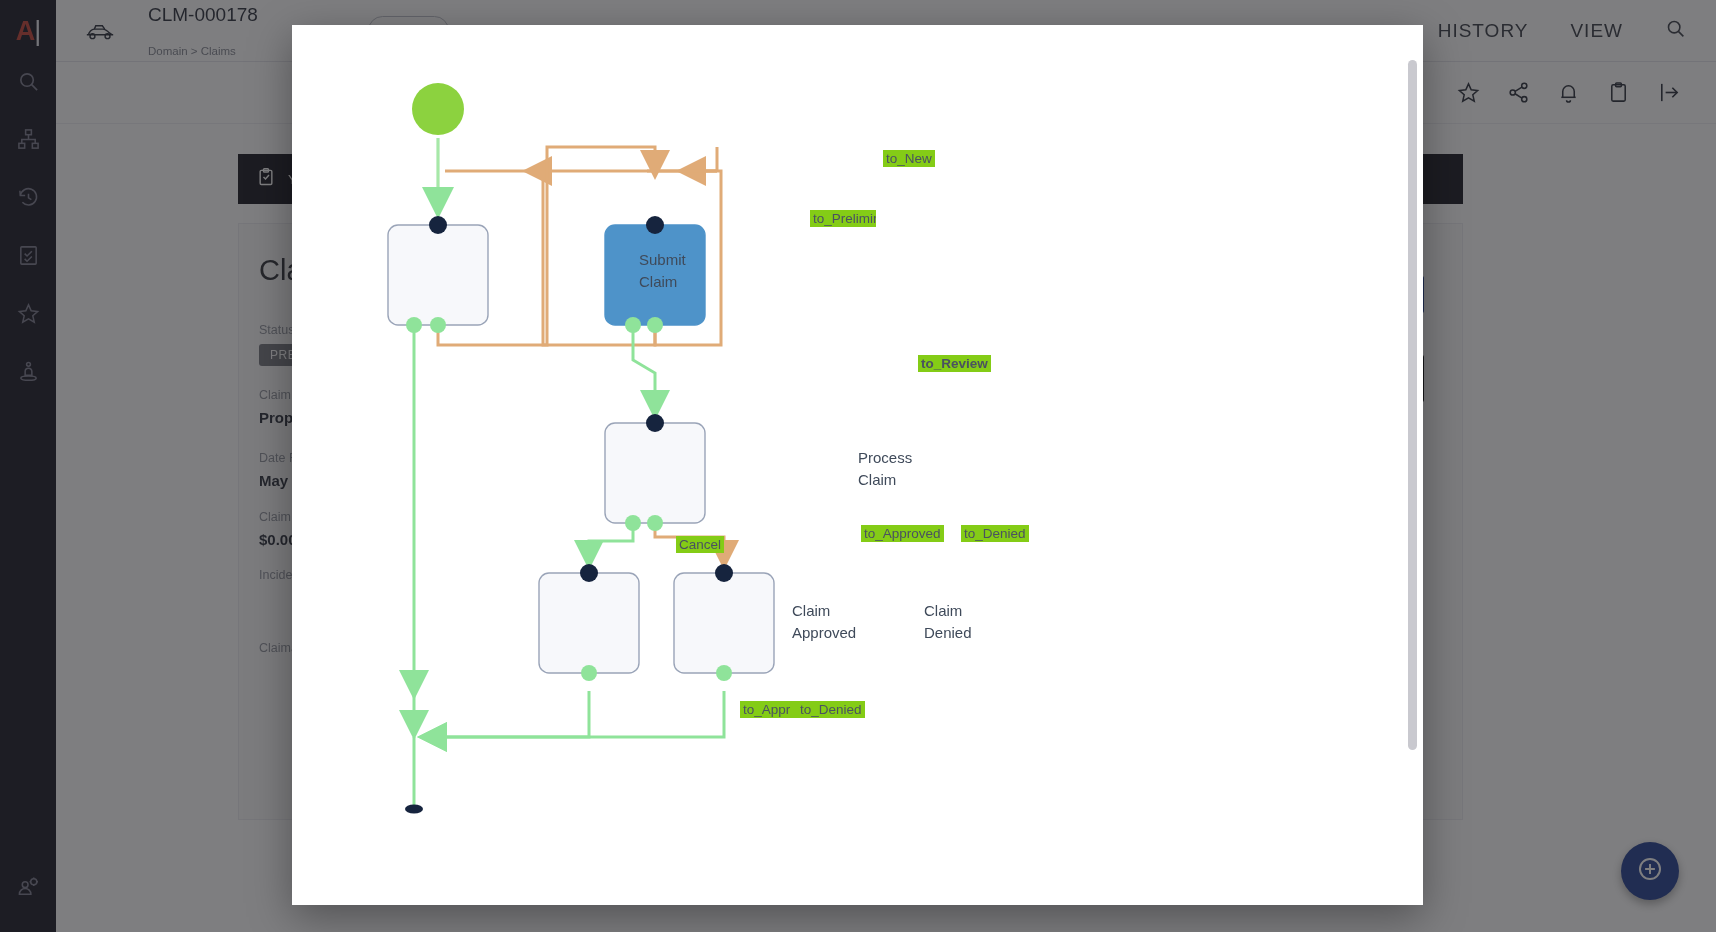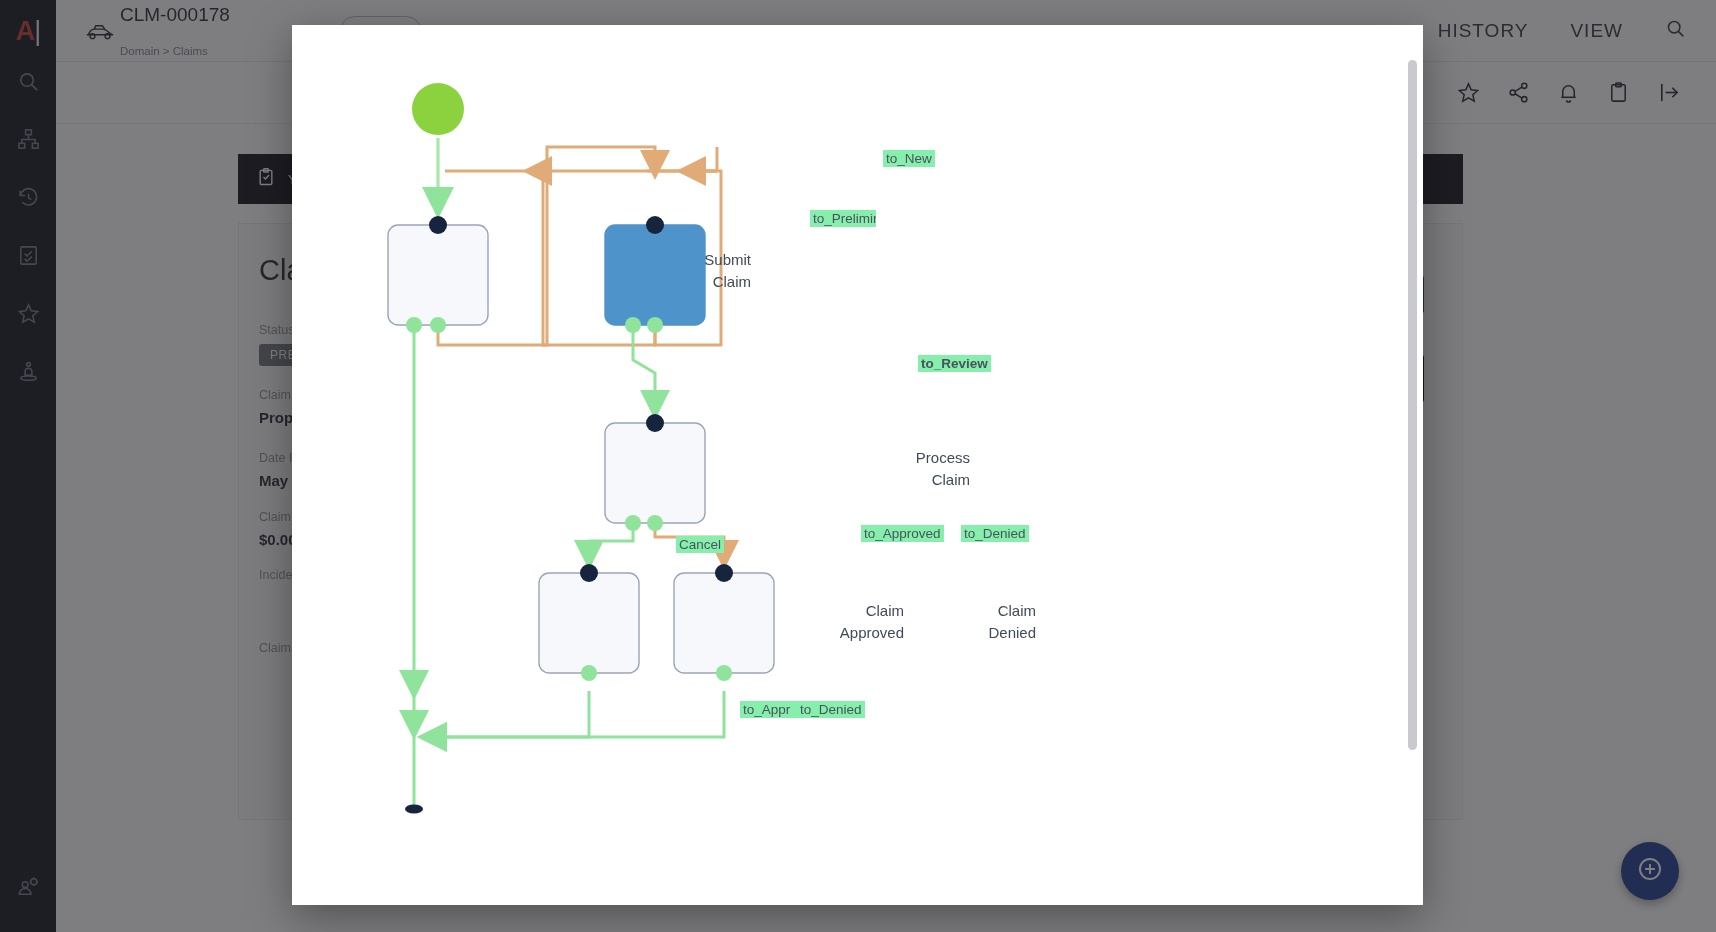--- a/index.html
+++ b/index.html
@@ -35,21 +35,21 @@
   }
   .rail-icon svg { width: 23px; height: 23px; }
   #rail-bottom { position: absolute; bottom: 14px; left: 0; width: 56px; }
 
   
   #top-header {
     position: absolute; left: 56px; top: 0; right: 0; height: 62px;
     background: #ffffff; border-bottom: 1px solid #e4e4ea;
     display: flex; align-items: center;
   }
-  #doc-id-block { display: flex; align-items: center; gap: 4px; margin-left: 28px; }
+  #doc-id-block { display: flex; align-items: center; gap: 32px; margin-left: 28px; }
   #doc-car-icon { color: #1f2430; }
   #doc-car-icon svg { width: 32px; height: 22px; display: block; }
   .doc-title { font-size: 19px; color: #1f2430; line-height: 1.15; }
   .doc-sub { font-size: 11.5px; color: #7d818c; margin-top: 19px; }
 
   #header-center { margin-left: 110px; display: flex; align-items: center; gap: 26px; }
   .hdr-pill {
     border: 1px solid #b9bcc6; border-radius: 16px;
     padding: 6px 22px; font-size: 13px; color: #40454f; letter-spacing: .6px;
   }
@@ -134,29 +134,29 @@
     display: flex; align-items: center; padding-left: 28px;
   }
   #close-button {
     background: #f7f7f7; border: 1px solid #d7d7db; border-radius: 2px;
     font-size: 14px; letter-spacing: 1px; color: #3a3d45;
     padding: 13px 40px; font-family: "Liberation Sans", sans-serif;
   }
 
   
   .node-label {
-    position: absolute; text-align: right;
+    position: absolute; text-align: left;
     font-size: 15px; line-height: 1.45; color: #3f4a5a;
     pointer-events: none;
   }
   .node-label.on-blue { color: #ffffff; }
   .edge-label {
     position: absolute;
     font-size: 13.5px; color: #4a5260;
-    background: #86efac; padding: 1px 3px;
+    background: #84cc16; padding: 1px 3px;
     white-space: nowrap; pointer-events: none;
   }
   .edge-label.clipped { overflow: hidden; }
 </style>
 </head>
 <body>
 
 <div id="app-root">
 
   <nav id="left-rail">

